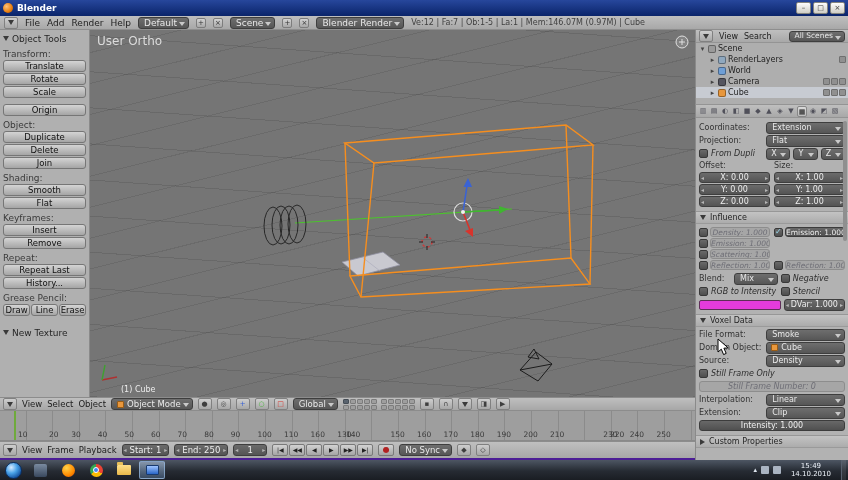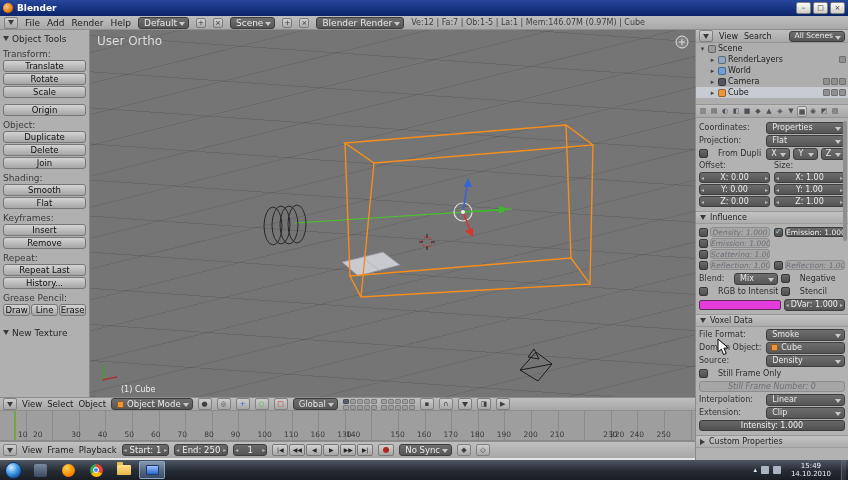--- a/index.html
+++ b/index.html
@@ -1,17 +1,17 @@
 <!DOCTYPE html>
 <html><head>
 <meta charset="utf-8">
 <style>
   *{margin:0;padding:0;box-sizing:border-box;font-family:"DejaVu Sans","Liberation Sans",sans-serif;}
   html,body{width:848px;height:480px;overflow:hidden;background:#000;}
-  #root{position:absolute;width:848px;height:480px;background:#e5e5e5;font-size:9px;color:#1c1c1c;overflow:hidden;}
+  #root{position:absolute;width:848px;height:480px;background:#4c1d95;font-size:9px;color:#1c1c1c;overflow:hidden;}
 
   
   .titlebar{position:absolute;left:0;top:0;width:848px;height:16px;background:linear-gradient(#27479c,#0a246a);display:flex;align-items:center;gap:4px;padding:0 3px;}
   .blender-logo{width:10px;height:10px;border-radius:50%;background:radial-gradient(circle at 35% 35%,#ffc27a,#e87d0d 60%,#a34d00);flex:none;}
   .titlebar .t{color:#fff;font-weight:bold;font-size:9px;}
   .win-btns{margin-left:auto;display:flex;gap:2px;}
   .win-btn{width:15px;height:12px;background:linear-gradient(#fdfdfd,#cfcec6);border:1px solid #84847e;border-radius:2px;font-size:7px;line-height:10px;text-align:center;color:#333;}
 
   
   .menu-item{color:#1c1c1c;white-space:nowrap;}
@@ -21,21 +21,21 @@
   .dd.axis{flex:1;padding-left:4px;}
   .nf{background:linear-gradient(#6b6b6b,#545454);border:1px solid #3e3e3e;border-radius:3px;color:#ededed;height:12px;line-height:10px;padding:0 7px;text-align:center;white-space:nowrap;display:inline-flex;align-items:center;justify-content:center;position:relative;}
   .nf:before{content:"◂";position:absolute;left:1px;font-size:6px;color:#b5b5b5;}
   .nf:after{content:"▸";position:absolute;right:1px;font-size:6px;color:#b5b5b5;}
   .nf.grow{flex:1;min-width:0;}
   .sl{flex:1;min-width:0;height:11px;border-radius:3px;background:linear-gradient(#686868,#505050);border:1px solid #3c3c3c;color:#efefef;text-align:center;line-height:10px;white-space:nowrap;overflow:hidden;}
   .sl.dis{background:#a6a6a6;border-color:#8d8d8d;color:#6e6e76;font-style:italic;}
   .cb{width:9px;height:9px;border-radius:2px;background:linear-gradient(#6a6a6a,#4e4e4e);border:1px solid #383838;flex:none;position:relative;}
   .cb.on:after{content:"✓";position:absolute;left:0;top:-2px;font-size:8px;color:#9adcf0;}
   .cblabel{color:#2c2c2c;white-space:nowrap;overflow:hidden;}
-  .cbrow{display:flex;align-items:center;gap:10px;min-width:0;}
+  .cbrow{display:flex;align-items:center;gap:3px;min-width:0;font-style:italic;}
   .hicon{width:14px;height:12px;background:linear-gradient(#cecece,#a7a7a7);border:1px solid #808080;border-radius:2px;display:inline-flex;align-items:center;justify-content:center;font-size:7px;color:#3e3e3e;flex:none;}
   .tri{width:0;height:0;display:inline-block;flex:none;}
   .tri.down{border-left:3.5px solid transparent;border-right:3.5px solid transparent;border-top:5px solid #3a3a3a;}
   .tri.right{border-top:3.5px solid transparent;border-bottom:3.5px solid transparent;border-left:5px solid #3a3a3a;}
   .mini-cube{width:7px;height:7px;background:#e8973d;border:1px solid #9a5c14;border-radius:1px;display:inline-block;flex:none;}
 
   
   .infobar{position:absolute;left:0;top:16px;width:848px;height:14px;background:linear-gradient(#bfbfbf,#a8a8a8);border-bottom:1px solid #8e8e8e;display:flex;align-items:center;gap:7px;padding:0 4px;}
   .tinybtn{width:10px;height:10px;background:linear-gradient(#d2d2d2,#a8a8a8);border:1px solid #7d7d7d;border-radius:2px;font-size:7px;line-height:8px;text-align:center;color:#333;flex:none;}
   .stats{color:#3f3f3f;font-size:8px;white-space:nowrap;overflow:hidden;}
@@ -329,21 +329,21 @@
         <span class="tri down"></span>
       </span>
     <span class="hicon">◨</span>
     <span class="hicon">▶</span>
   </div>
 
   <div class="tl">
     <div class="cfline"></div>
     <div>
         <span class="ruler-num" style="left: 18px;">10</span>
-        <span class="ruler-num" style="left: 33px;">20</span>
+        <span class="ruler-num" style="left: 49px;">20</span>
         <span class="ruler-num" style="left: 71.2px;">30</span>
         <span class="ruler-num" style="left: 97.8px;">40</span>
         <span class="ruler-num" style="left: 124.4px;">50</span>
         <span class="ruler-num" style="left: 151px;">60</span>
         <span class="ruler-num" style="left: 177.6px;">70</span>
         <span class="ruler-num" style="left: 204.2px;">80</span>
         <span class="ruler-num" style="left: 230.8px;">90</span>
         <span class="ruler-num" style="left: 257.4px;">100</span>
         <span class="ruler-num" style="left: 284px;">110</span>
         <span class="ruler-num" style="left: 310.6px;">160</span>
@@ -455,21 +455,21 @@
         <span class="ptab on">▦</span>
         <span class="ptab">◉</span>
         <span class="ptab">◩</span>
         <span class="ptab">▧</span>
       </div>
     <div class="pcontent">
 
       <div class="prow">
         <span class="plabel">Coordinates:</span>
         <span class="dd grow">
-            <span>Properties</span>
+            <span>Extension</span>
           </span>
       </div>
       <div class="prow">
         <span class="plabel">Projection:</span>
         <span class="dd grow">
             <span>Flat</span>
           </span>
       </div>
       <div class="prow">
         <span class="cbrow" style="flex:0 0 44%;">

